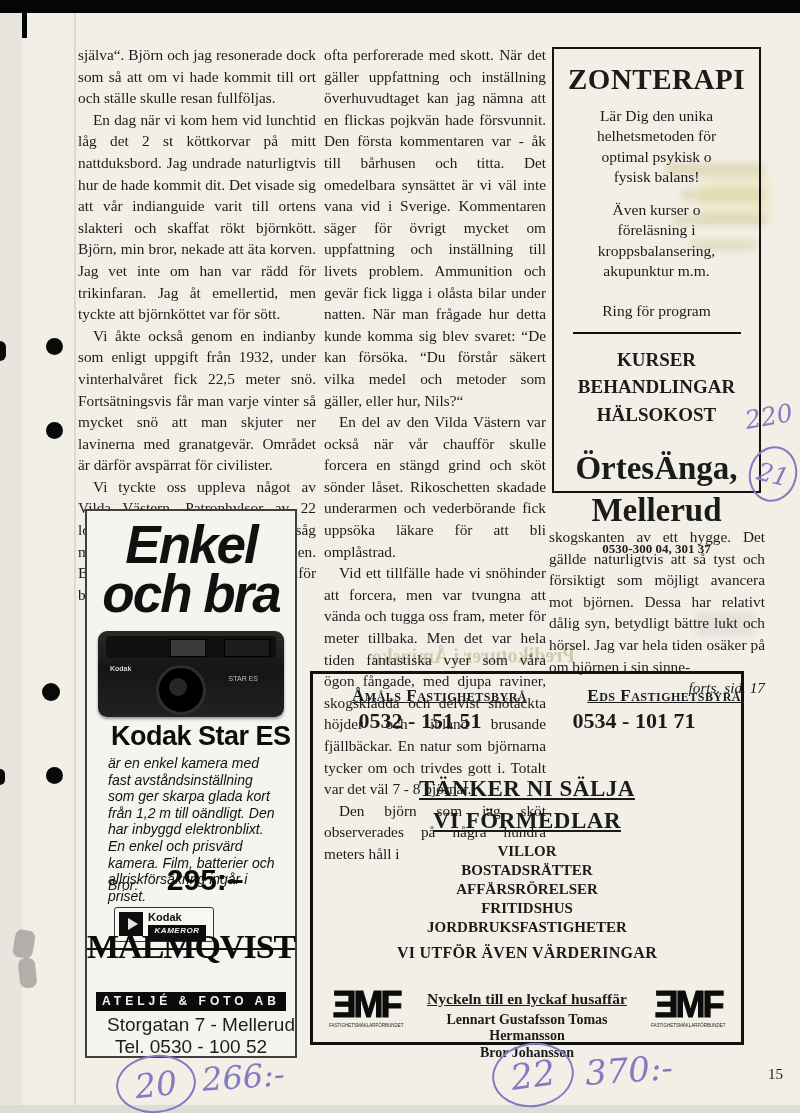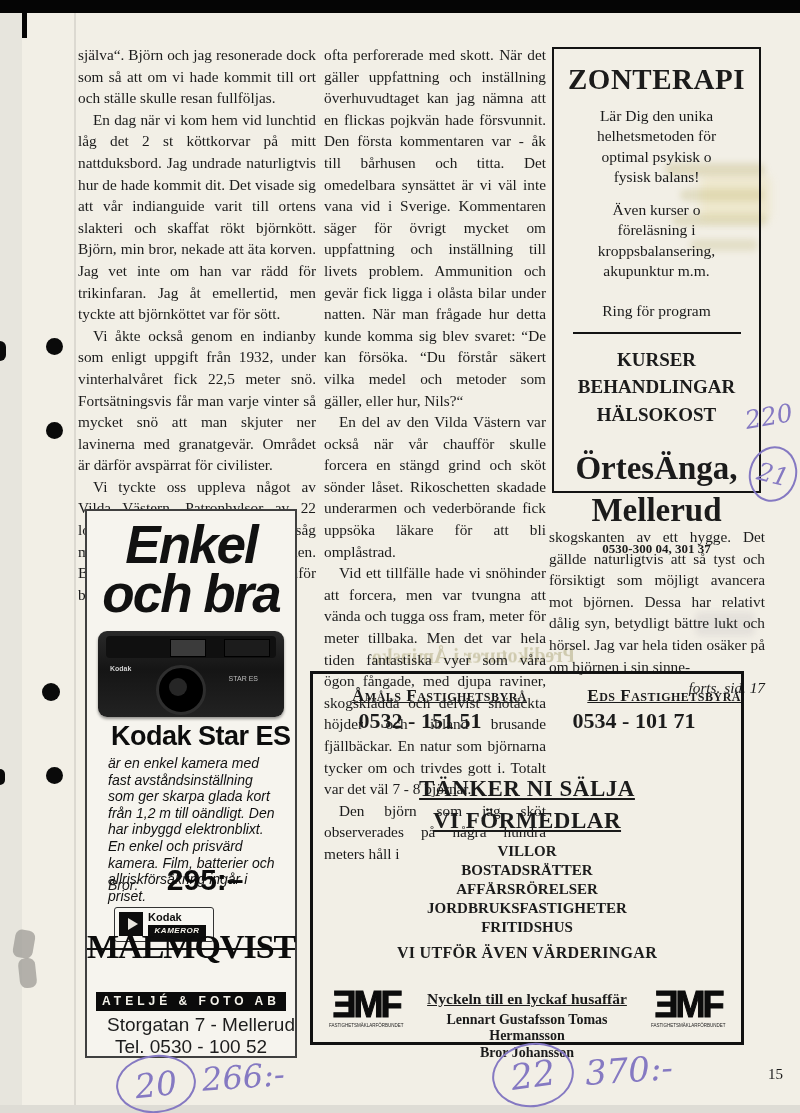--- a/index.html
+++ b/index.html
@@ -207,22 +207,22 @@
         <div class="fast-office-name">Eds Fastighetsbyrå</div>
         <div class="fast-office-phone">0534 - 101 71</div>
       </div>
     </div>
     <div class="fast-h1">TÄNKER NI SÄLJA</div>
     <div class="fast-h2">VI FÖRMEDLAR</div>
     <div class="fast-items">
       <div>VILLOR</div>
       <div>BOSTADSRÄTTER</div>
       <div>AFFÄRSRÖRELSER</div>
+      <div>FRITIDSHUS</div>
       <div>JORDBRUKSFASTIGHETER</div>
-      <div>FRITIDSHUS</div>
     </div>
     <div class="fast-val">VI UTFÖR ÄVEN VÄRDERINGAR</div>
     <div class="fast-footer">
       <div class="fmf fmf-left">
         <div class="fmf-letters">ƎMF</div>
         <div class="fmf-caption">FASTIGHETSMÄKLARFÖRBUNDET</div>
       </div>
       <div class="fast-center">
         <div class="fast-slogan">Nyckeln till en lyckaf husaffär</div>
         <div class="fast-agents">Lennart Gustafsson   Tomas Hermansson</div>

